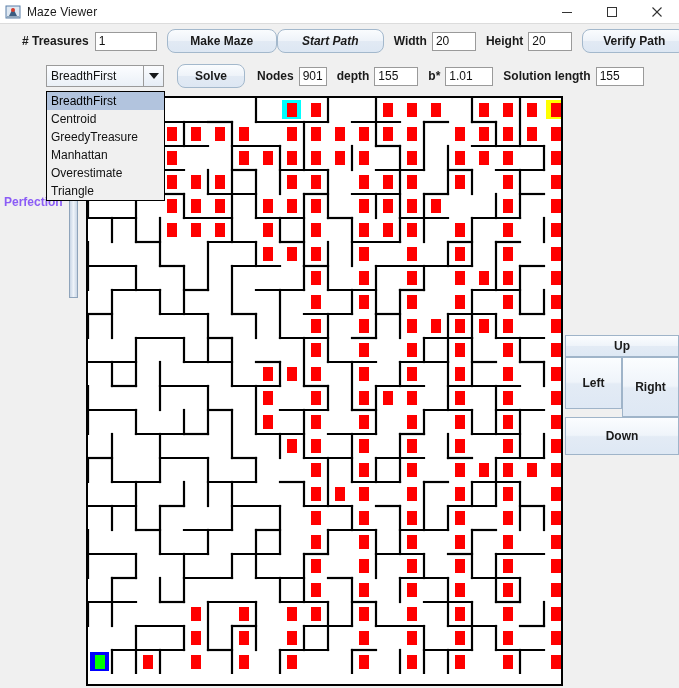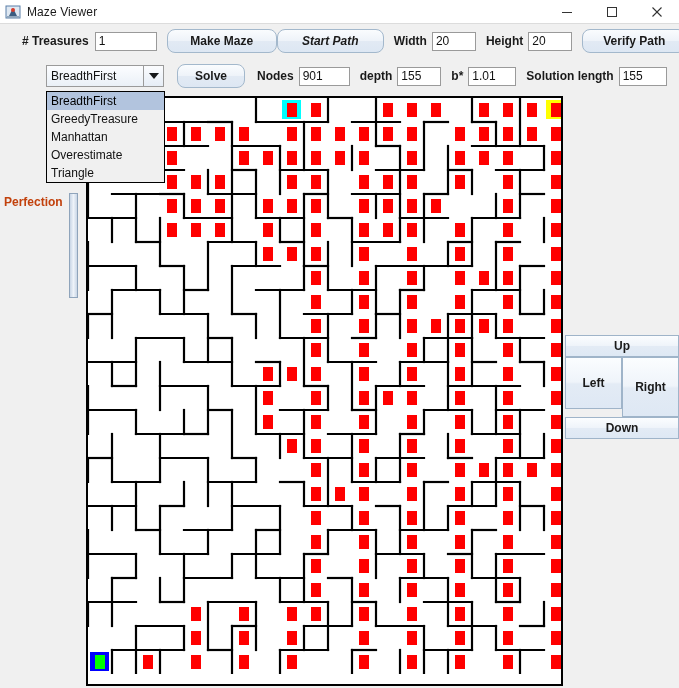--- a/index.html
+++ b/index.html
@@ -119,21 +119,21 @@
     white-space: nowrap;
   }
   .combo-item.sel {
     background: #b2c4de;
     color: #000;
   }
 
   
   .perf-label {
     position: absolute; left: 4px; top: 195px;
-    font-size: 12px; font-weight: bold; color: #c2410c;
+    font-size: 12px; font-weight: bold; color: #8b5cf6;
   }
   .slider {
     position: absolute; left: 69px; top: 193px;
     width: 9px; height: 105px;
     background: linear-gradient(to right,#c9d6e6,#eef3f9,#c9d6e6);
     border: 1px solid #8fa4bb;
     box-sizing: border-box;
   }
 
   
@@ -158,21 +158,21 @@
     box-sizing: border-box;
     background: linear-gradient(to bottom,#fbfdff 0%,#eff4fa 48%,#e3ebf5 52%,#dee8f4 100%);
     border: 1px solid #9fb4c9;
     font-size: 12px; font-weight: bold; color: #1a1a1a;
     display: flex; align-items: center; justify-content: center;
     cursor: default;
   }
   #btn-up    { left: 0;  top: 0;   width: 114px; height: 22px; }
   #btn-left  { left: 0;  top: 22px; width: 57px; height: 52px; }
   #btn-right { left: 57px; top: 22px; width: 57px; height: 60px; }
-  #btn-down  { left: 0;  top: 82px; width: 114px; height: 22px; }
+  #btn-down  { left: 0;  top: 82px; width: 114px; height: 38px; }
 </style>
 </head>
 <body>
 
 <div id="app">
 
   <div class="titlebar">
     <span class="title-icon">
       <svg width="16" height="16" viewBox="0 0 16 16">
         <rect x="1" y="2" width="14" height="12" fill="#dfe8f2" stroke="#5a7fa8" stroke-width="1"></rect>
@@ -217,21 +217,21 @@
 
   <div class="toolbar" id="toolbar2">
     <div class="combo">
       <span class="combo-val">BreadthFirst</span>
       <span class="combo-arrow">
           <i></i>
         </span>
     </div>
     <div class="btn" style="width:68px; margin-left:13px;">Solve</div>
     <span class="lbl" style="margin-left:12px;">Nodes</span>
-    <input class="tfield" style="width: 51px; margin-left: 5px;" value="901">
+    <input class="tfield" style="width: 28px; margin-left: 5px;" value="901">
     <span class="lbl" style="margin-left:10px;">depth</span>
     <input class="tfield" style="width: 44px; margin-left: 5px;" value="155">
     <span class="lbl" style="margin-left:10px;">b*</span>
     <input class="tfield" style="width: 48px; margin-left: 5px;" value="1.01">
     <span class="lbl" style="margin-left:10px;">Solution length</span>
     <input class="tfield" style="width: 48px; margin-left: 5px;" value="155">
   </div>
 
   <div class="perf-label">Perfection</div>
   <div class="slider"></div>
@@ -754,19 +754,20 @@
 
   <div class="dirpad">
     <div class="dbtn" id="btn-up">Up</div>
     <div class="dbtn" id="btn-left">Left</div>
     <div class="dbtn" id="btn-right">Right</div>
     <div class="dbtn" id="btn-down">Down</div>
   </div>
 
   <div class="combo-popup" id="combo-popup">
       <div class="combo-item sel">BreadthFirst</div>
+      <div class="combo-item">Centroid</div>
       <div class="combo-item">GreedyTreasure</div>
       <div class="combo-item">Manhattan</div>
       <div class="combo-item">Overestimate</div>
       <div class="combo-item">Triangle</div>
     </div>
 
 </div>
 
 </body></html>

